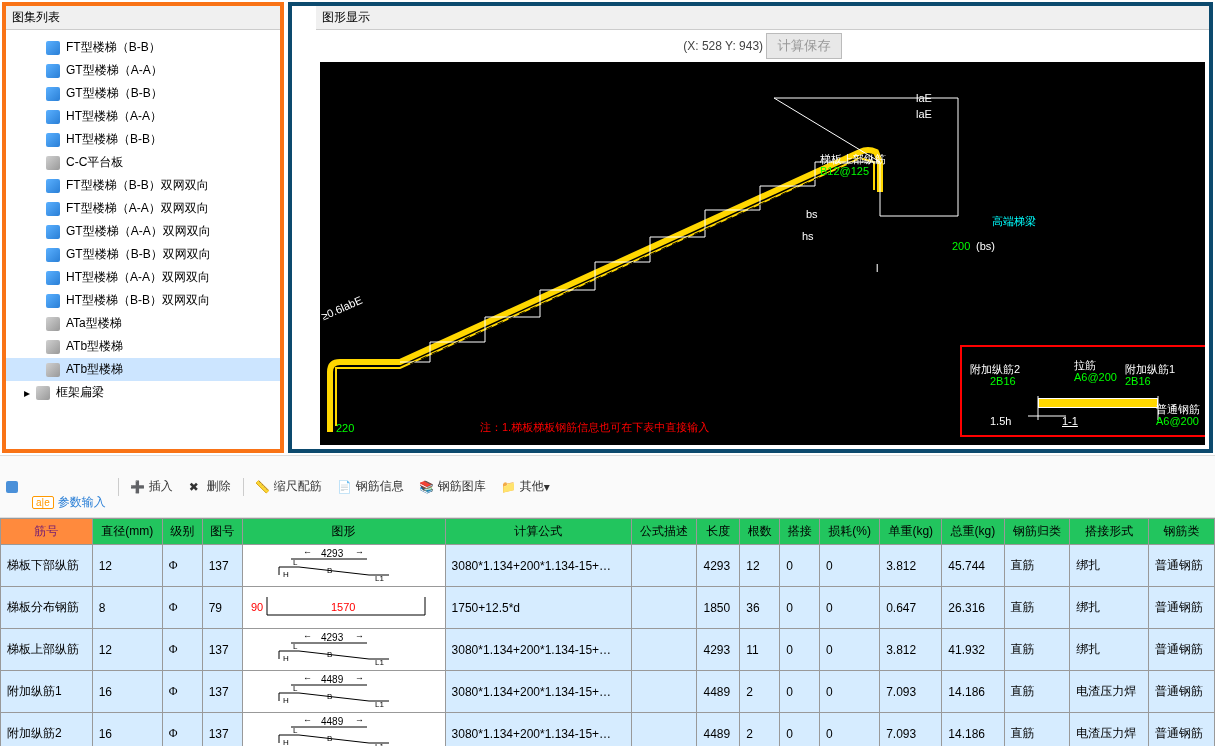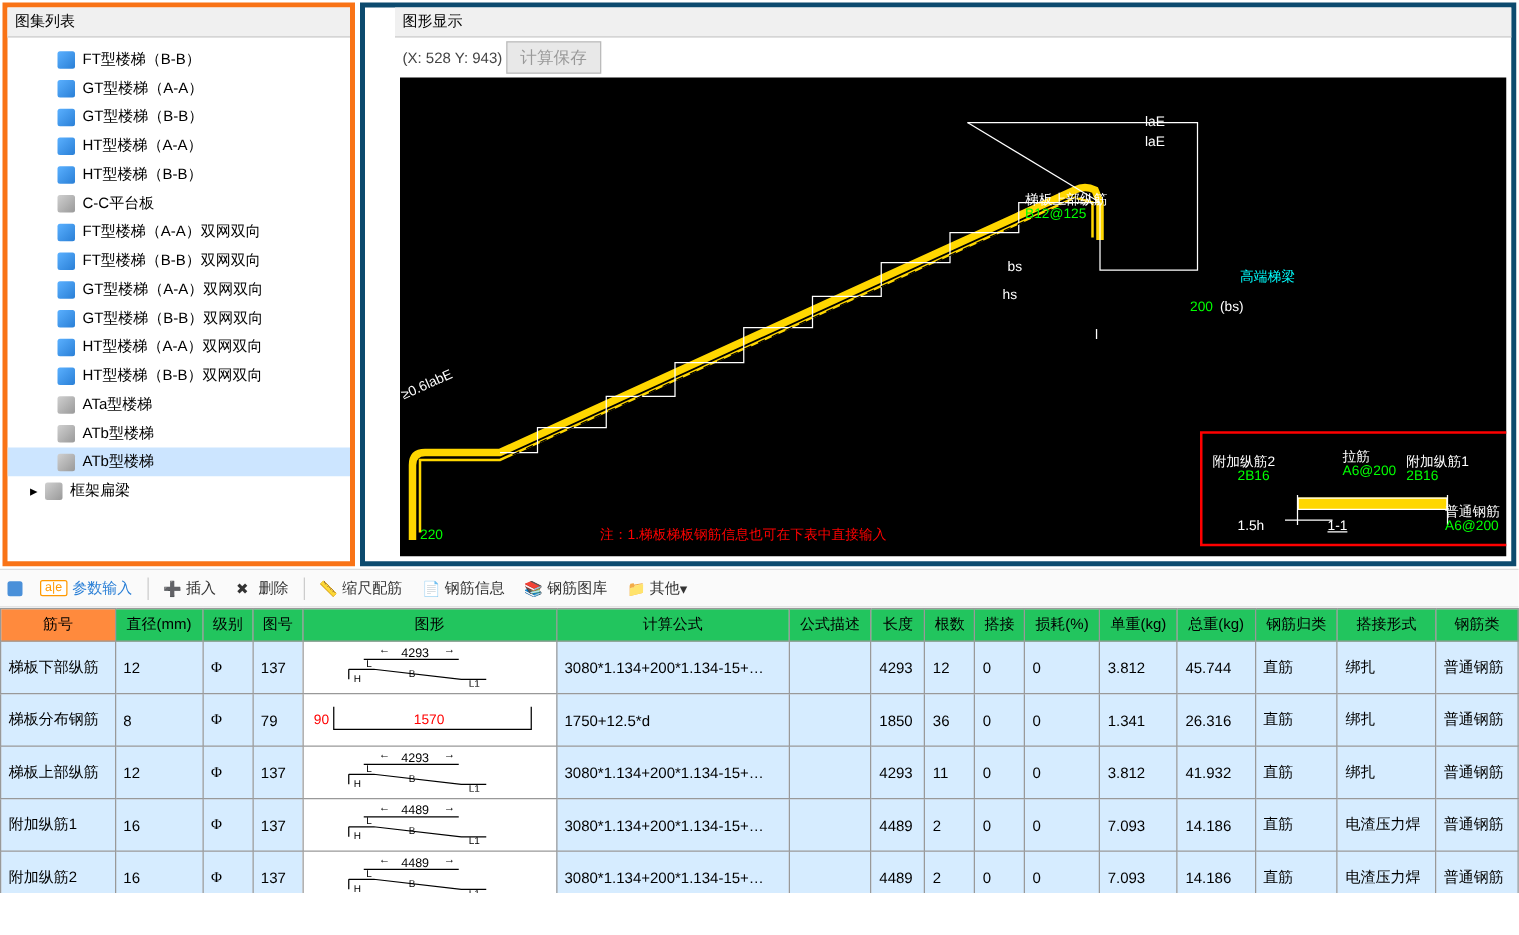--- a/index.html
+++ b/index.html
@@ -8,43 +8,43 @@
 .left-panel { width: 282px; border: 4px solid #f97316; margin: 2px; display: flex; flex-direction: column; }
 .panel-header { background: #f0f0f0; padding: 3px 6px; border-bottom: 1px solid #ccc; }
 .tree { flex: 1; overflow: auto; padding: 6px 0; }
 .tree-item { display: flex; align-items: center; padding: 3px 4px 3px 40px; cursor: pointer; }
 .tree-item.selected { background: #cce5ff; }
 .tree-item-root { padding-left: 16px; }
 .doc-icon { width: 14px; height: 14px; background: linear-gradient(135deg,#5ab0ff,#2a7fd6); margin-right: 6px; border-radius: 2px; }
 .doc-icon.plain { background: linear-gradient(135deg,#d0d0d0,#999); }
 .expand-icon { width: 10px; height: 10px; margin-right: 4px; display: inline-flex; align-items: center; justify-content: center; }
 .right-panel { flex: 1; border: 4px solid #0c4a6e; margin: 2px; display: flex; flex-direction: column; padding-left: 24px; }
-.right-header { display: flex; justify-content: flex-start; align-items: center; padding: 3px 6px; }
+.right-header { display: flex; justify-content: center; align-items: center; padding: 3px 6px; }
 .coord-label { color: #444; }
 .save-btn { background: #e8e8e8; border: 1px solid #bbb; padding: 3px 10px; color: #999; cursor: default; }
 .cad-view { flex: 1; background: #000; position: relative; overflow: hidden; margin: 0 4px 4px 4px; }
 .cad-text { position: absolute; font-size: 11px; white-space: nowrap; }
 .cad-white { color: #fff; }
 .cad-green { color: #0f0; }
 .cad-cyan { color: #0ff; }
 .cad-red { color: #f00; }
 .stair-main { position: absolute; }
 .red-box { position: absolute; border: 2px solid #f00; left: 640px; top: 283px; width: 304px; height: 92px; }
 .yellow-bar { position: absolute; background: #ffd700; height: 10px; border: 1px solid #fff; }
 .toolbar { display: flex; align-items: center; padding: 4px 6px; border-top: 1px solid #ddd; border-bottom: 1px solid #ddd; background: #fafafa; }
 .tb-item { display: flex; align-items: center; padding: 2px 8px; cursor: pointer; color: #333; border-radius: 2px; }
 .tb-item .ticon { width: 14px; height: 14px; margin-right: 4px; display: inline-block; }
 .tb-square { width: 12px; height: 12px; background: #4a90d9; margin-right: 6px; border-radius: 2px; }
 .tb-sep { width: 1px; height: 18px; background: #ccc; margin: 0 4px; }
-.tb-highlight { color: #2a7fd6; }
+.tb-highlight { color: #2a7fd6; margin-top: 32px; }
 .ale-badge { background: #fff; border: 1px solid #f90; color: #f90; font-size: 10px; padding: 0 3px; margin-right: 4px; border-radius: 2px; }
 .table-wrap { overflow: auto; height: 228px; }
 table { border-collapse: collapse; width: 100%; }
 th { background: #22c55e; border: 1px solid #999; padding: 4px 6px; font-weight: normal; white-space: nowrap; }
-th.first-col { background: #ff8a3d; color: #000000; }
+th.first-col { background: #ff8a3d; color: #701a75; }
 td { border: 1px solid #999; padding: 4px 6px; background: #d6ecff; white-space: nowrap; vertical-align: middle; }
 td.first-col { background: #d6ecff; }
 td.img-cell { background: #fff; padding: 2px 6px; width: 200px; }
 .shape-svg { width: 190px; height: 34px; }
 .shape-blk { fill: none; stroke: #000; stroke-width: 1; }
 .dim-text { font-size: 10px; fill: #000; }
 .dim-red { font-size: 11px; fill: #f00; }
 .phi { font-family: serif; }
 </style>
 </head>
@@ -73,25 +73,25 @@
         <div class="tree-item">
           <span class="doc-icon"></span>
           <span>HT型楼梯（B-B）</span>
         </div>
         <div class="tree-item">
           <span class="doc-icon plain"></span>
           <span>C-C平台板</span>
         </div>
         <div class="tree-item">
           <span class="doc-icon"></span>
+          <span>FT型楼梯（B-B）双网双向</span>
+        </div>
+        <div class="tree-item">
+          <span class="doc-icon"></span>
           <span>FT型楼梯（A-A）双网双向</span>
-        </div>
-        <div class="tree-item">
-          <span class="doc-icon"></span>
-          <span>FT型楼梯（B-B）双网双向</span>
         </div>
         <div class="tree-item">
           <span class="doc-icon"></span>
           <span>GT型楼梯（A-A）双网双向</span>
         </div>
         <div class="tree-item">
           <span class="doc-icon"></span>
           <span>GT型楼梯（B-B）双网双向</span>
         </div>
         <div class="tree-item">
@@ -278,21 +278,21 @@
   <path d="M18,8 L18,26 L176,26 L176,8" class="shape-blk"></path>
   <text x="2" y="22" class="dim-red">90</text>
   <text x="82" y="22" class="dim-red">1570</text>
   </svg></td>
           <td>1750+12.5*d</td>
           <td></td>
           <td>1850</td>
           <td>36</td>
           <td>0</td>
           <td>0</td>
-          <td>1.341</td>
+          <td>0.647</td>
           <td>26.316</td>
           <td>直筋</td>
           <td>绑扎</td>
           <td>普通钢筋</td>
         </tr>
         <tr>
           <td class="first-col">梯板上部纵筋</td>
           <td>12</td>
           <td><span class="phi">Φ</span></td>
           <td>137</td>

